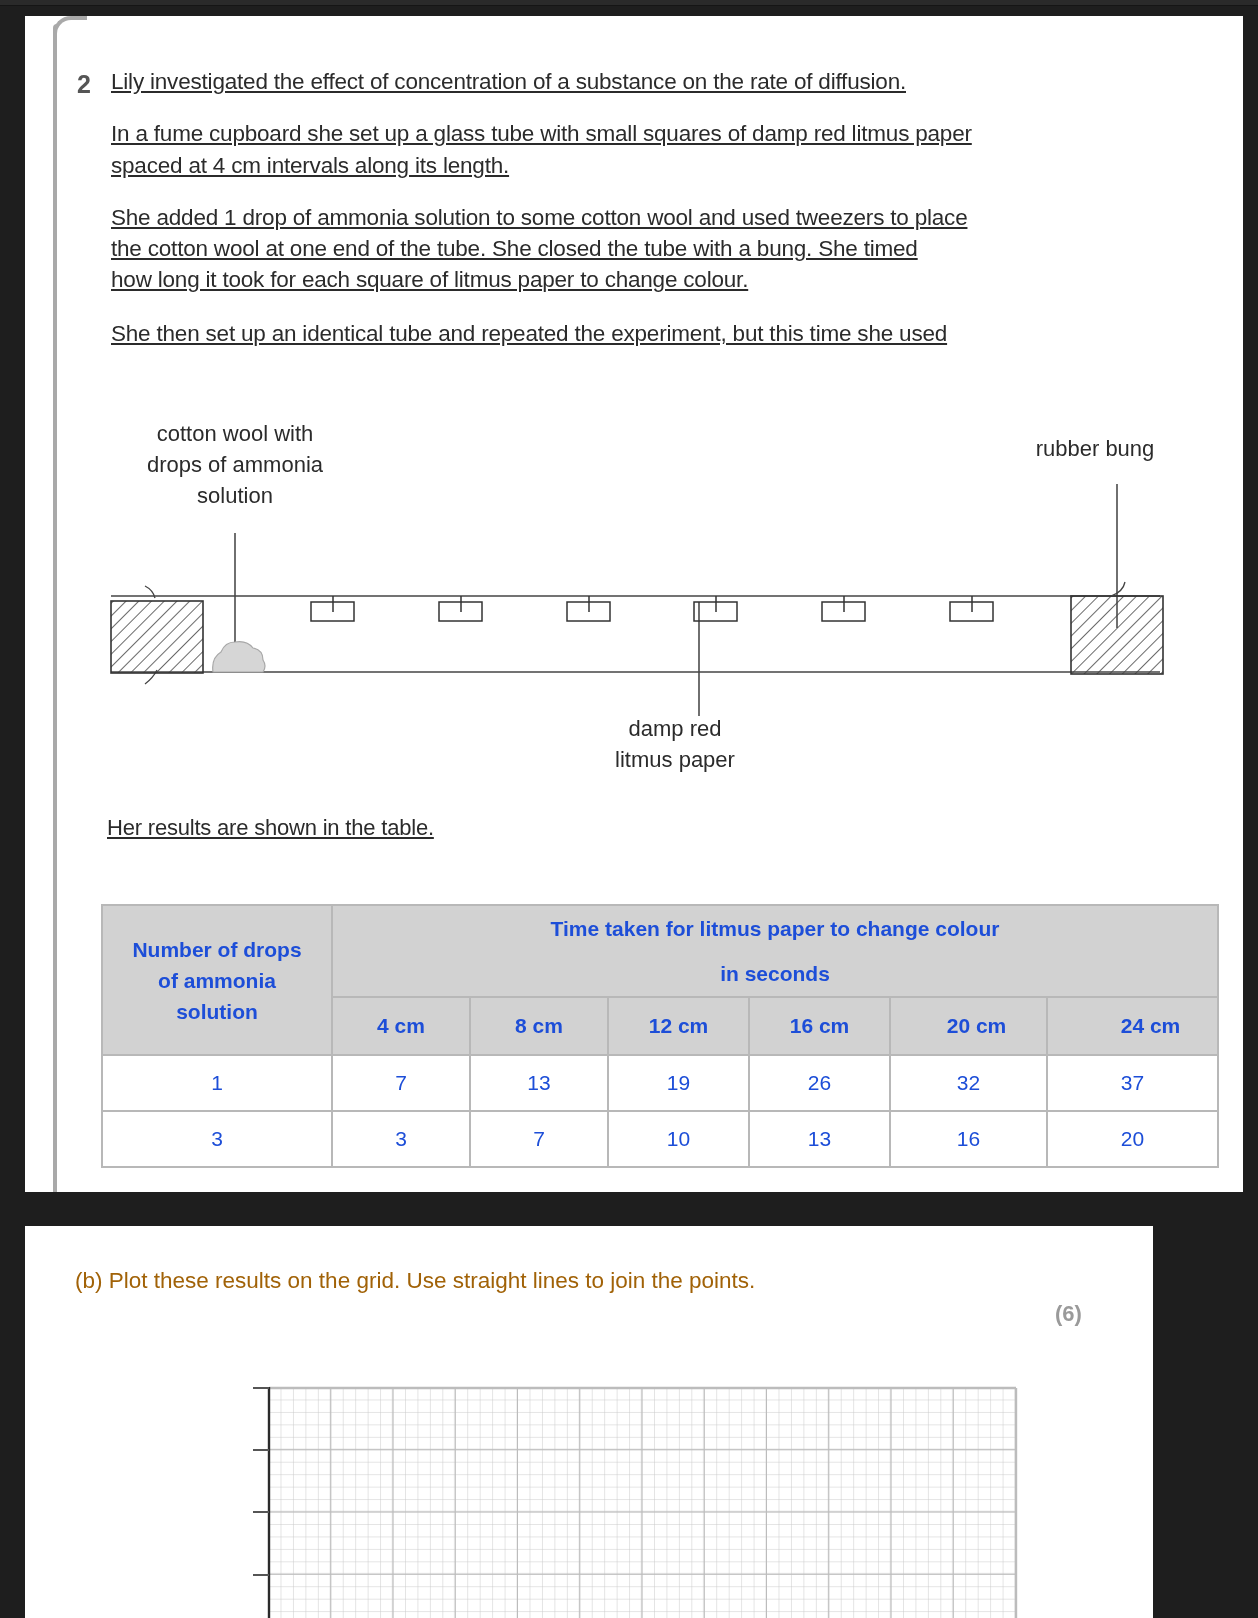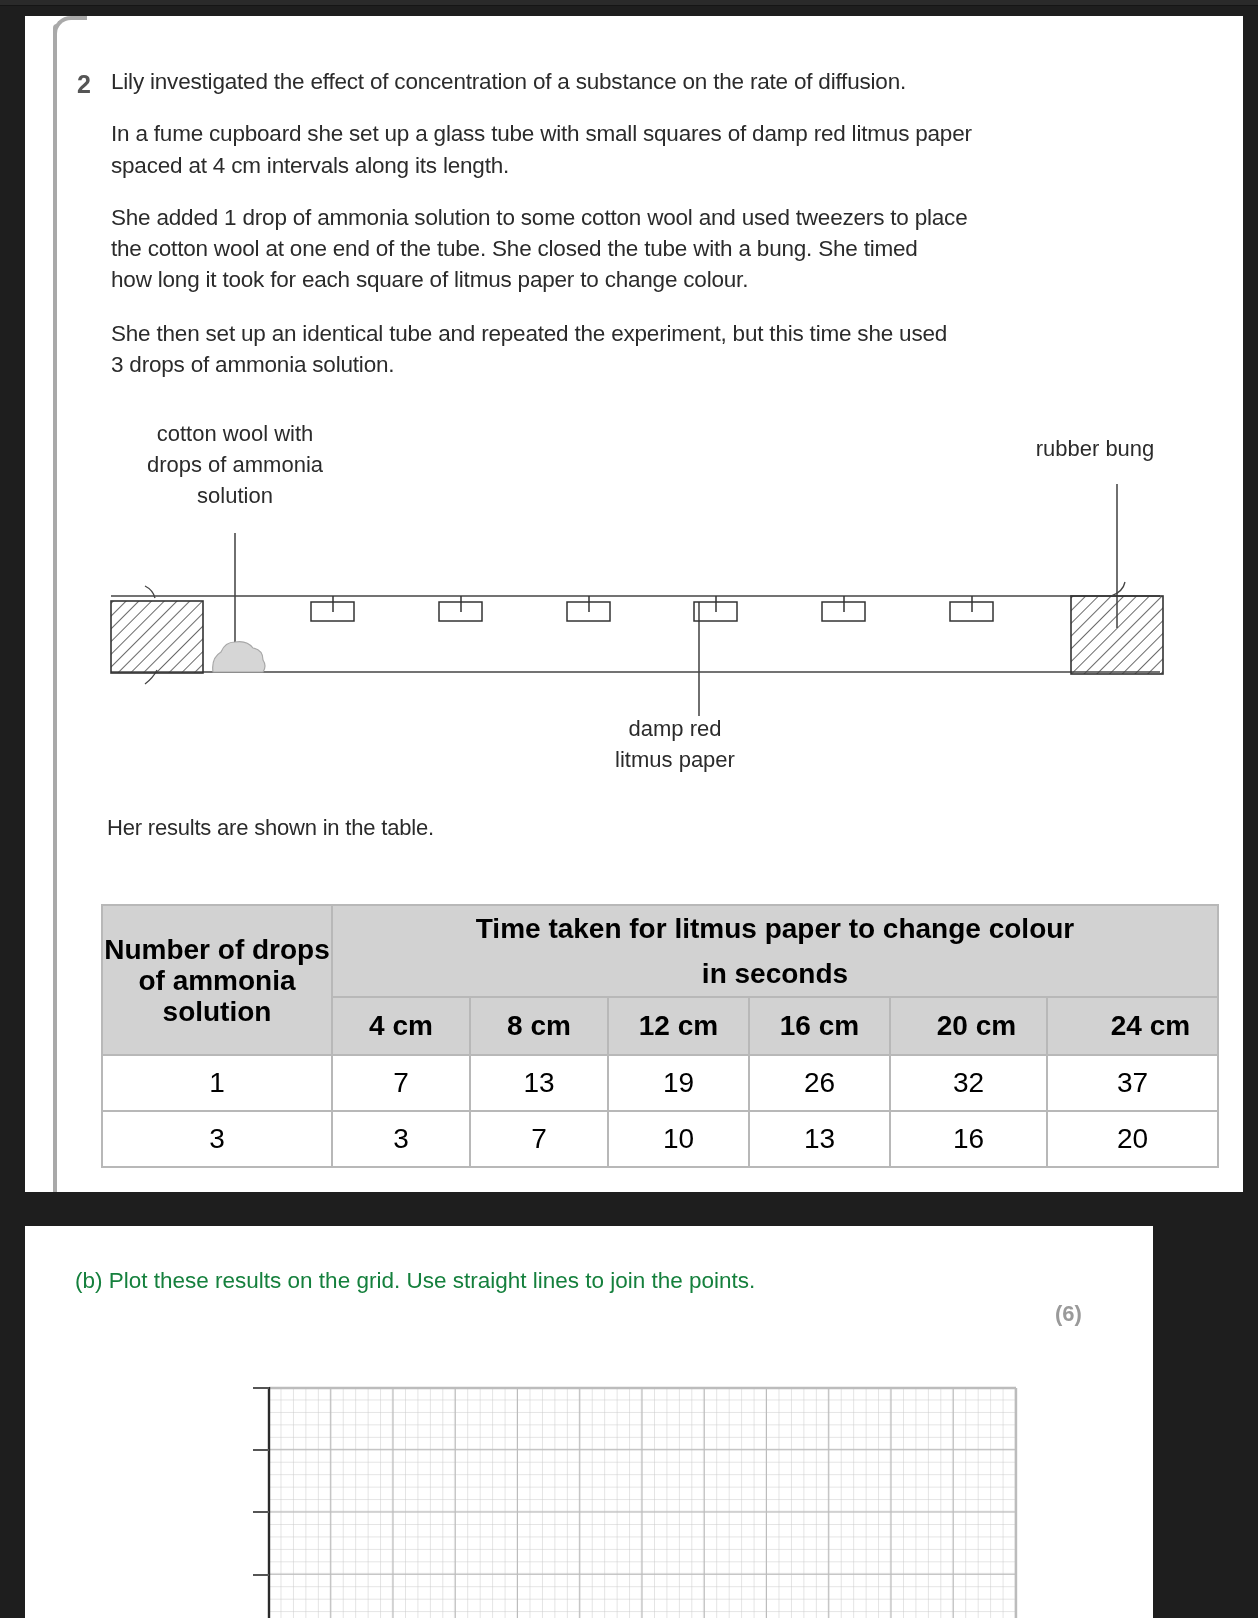--- a/index.html
+++ b/index.html
@@ -25,44 +25,45 @@
       position: absolute; left: 28px; top: 0px; width: 30px; height: 14px;
       border-top: 4px solid #a9a9a9; border-left: 4px solid #a9a9a9;
       border-top-left-radius: 18px;
     }
     .qnum {
       position: absolute; left: 52px; top: 54px; font-size: 25px; font-weight: bold; color: #555;
     }
     .para {
       position: absolute; left: 86px; font-size: 22.5px; line-height: 32px; color: #2b2b2b;
       letter-spacing: -0.2px;
+      text-decoration: underline;
     }
     .lbl {
       position: absolute; font-size: 22px; line-height: 31px; color: #2b2b2b; text-align: center;
     }
     .diagram { position: absolute; left: 80px; top: 560px; }
 
     .results-table {
       position: absolute; left: 76px; top: 888px; border-collapse: collapse;
-      font-size: 28px; color: #000000;
+      font-size: 21px; color: #1d4ed8;
     }
     .results-table th, .results-table td {
       border: 2px solid #b8b8b8; text-align: center; padding: 0;
     }
     .results-table th { background: #d2d2d2; font-weight: bold; }
     .results-table td { background: #ffffff; height: 54px; }
     .hdr-drops { width: 228px; line-height: 31px; }
     .hdr-time { height: 86px; line-height: 45px; }
     .hdr-dist { height: 56px; }
 
     .page2 {
       position: absolute; left: 25px; top: 1226px; width: 1128px; height: 392px;
       background: #ffffff;
     }
-    .qb-text { position: absolute; left: 50px; top: 42px; font-size: 22.5px; color: #15803d; }
+    .qb-text { position: absolute; left: 50px; top: 42px; font-size: 22.5px; color: #a16207; }
     .marks { position: absolute; left: 1030px; top: 75px; font-size: 22px; font-weight: bold; color: #9a9a9a; }
     .grid-wrap { position: absolute; left: 218px; top: 154px; }
   </style>
 </head>
 <body>
 
 <div class="topbar"></div>
 
 <div class="page1">
   <div class="margin-rule"></div>
@@ -70,21 +71,20 @@
 
   <div class="qnum">2</div>
 
   <div class="para" style="top:50px;">Lily investigated the effect of concentration of a substance on the rate of diffusion.</div>
   <div class="para" style="top:102px;">In a fume cupboard she set up a glass tube with small squares of damp red litmus paper</div>
   <div class="para" style="top:134px;">spaced at 4 cm intervals along its length.</div>
   <div class="para" style="top:186px;">She added 1 drop of ammonia solution to some cotton wool and used tweezers to place</div>
   <div class="para" style="top:217px;text-align:right;">the cotton wool at one end of the tube.  She closed the tube with a bung.  She timed</div>
   <div class="para" style="top:248px;">how long it took for each square of litmus paper to change colour.</div>
   <div class="para" style="top:302px;">She then set up an identical tube and repeated the experiment, but this time she used</div>
-  <div class="para" style="top:333px;">3 drops of ammonia solution.</div>
 
   <div class="lbl" style="left:100px; top:402px; width:220px;">
     <div>cotton wool with</div>
     <div>drops of ammonia</div>
     <div>solution</div>
   </div>
   <div class="lbl" style="left:990px; top:417px; width:160px;">rubber bung</div>
   <div class="lbl" style="left:570px; top:697px; width:160px;">
     <div>damp red</div>
     <div>litmus paper</div>

